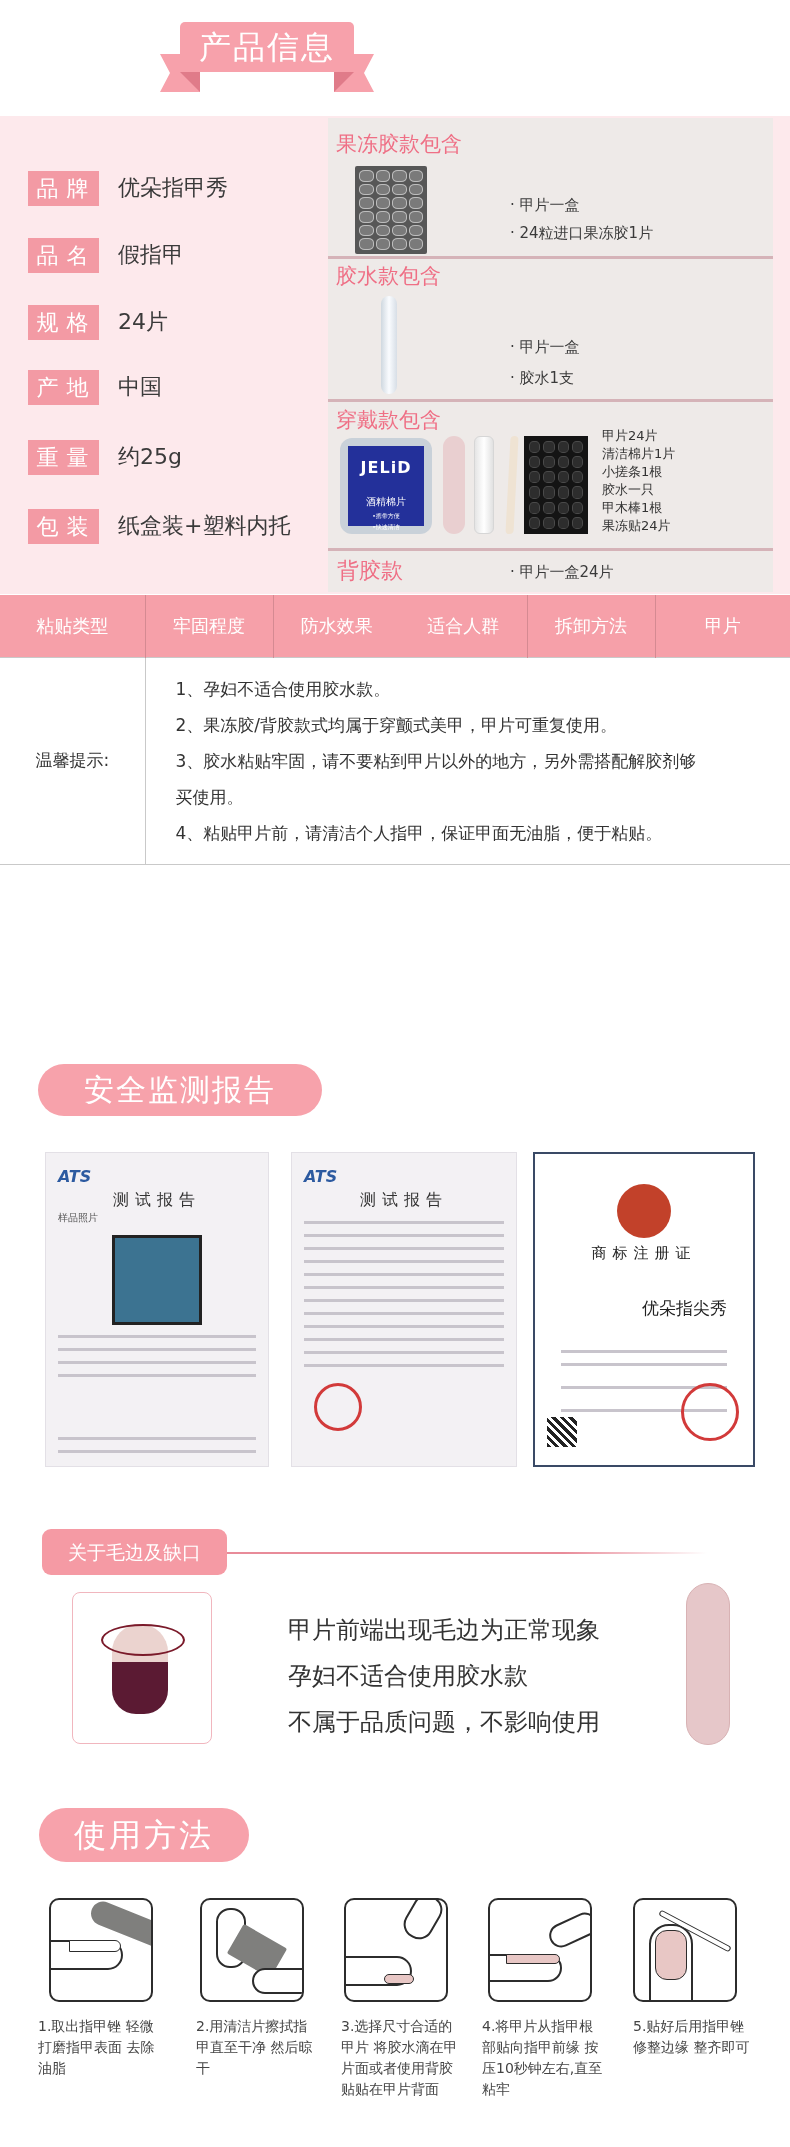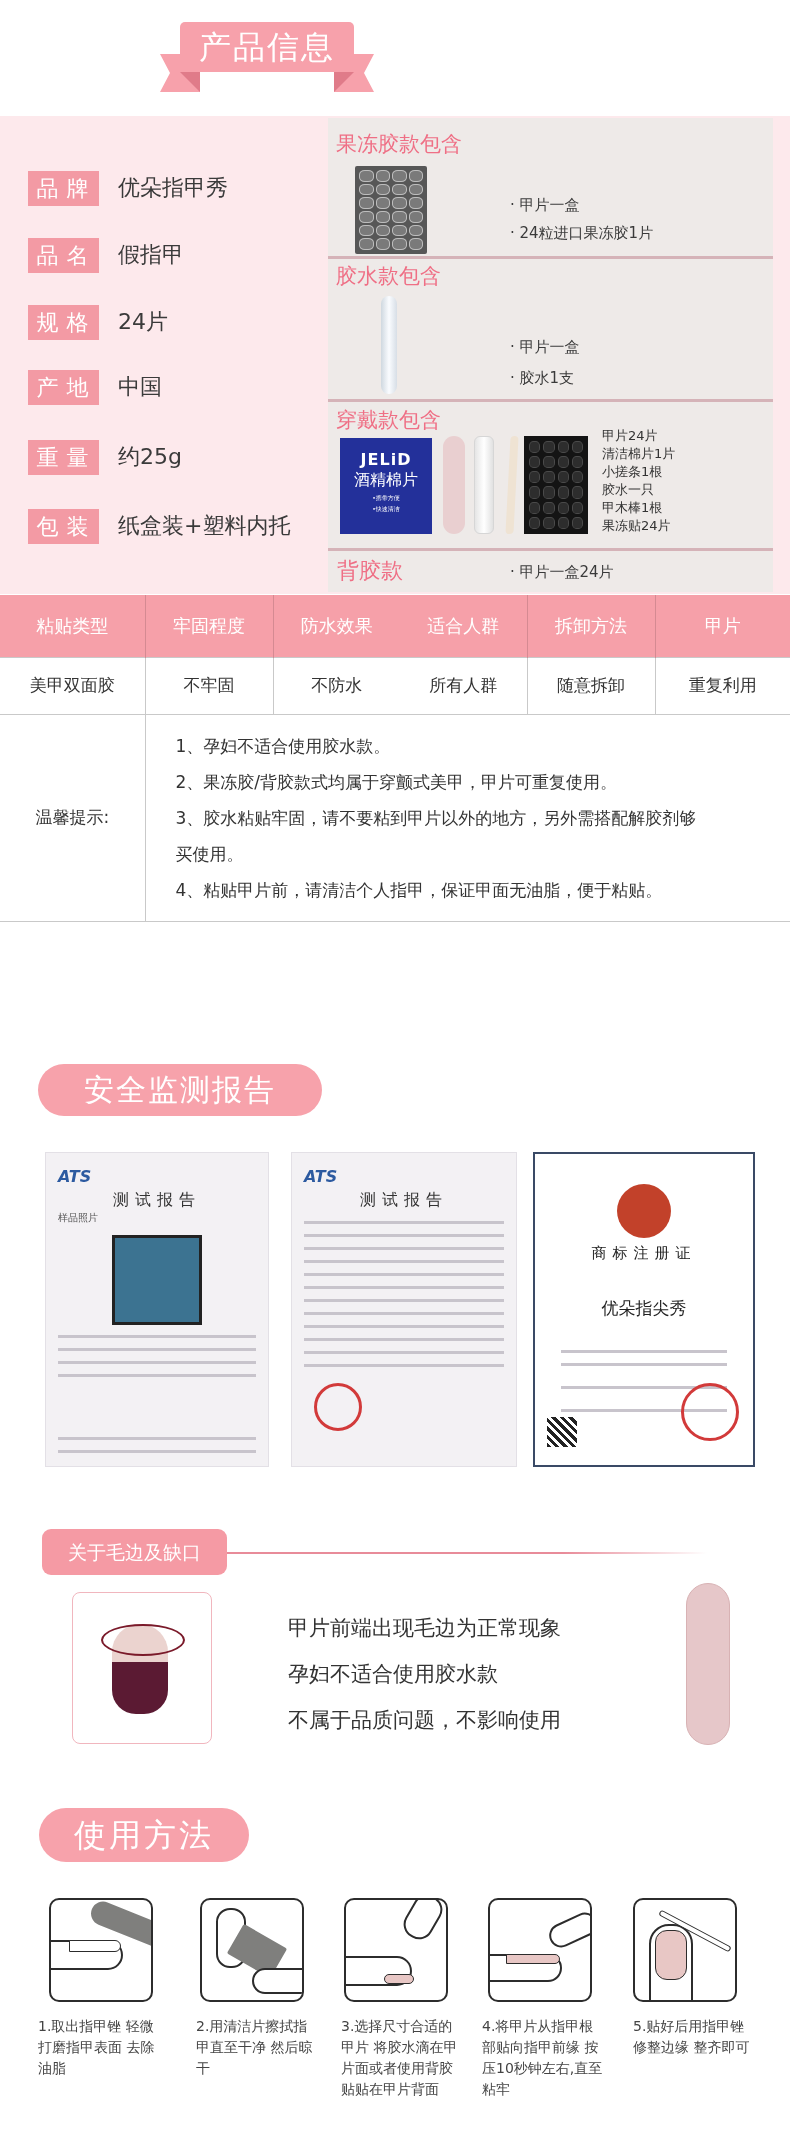--- a/index.html
+++ b/index.html
@@ -20,24 +20,24 @@
   .pkg-panel { left: 328px; top: 118px; width: 445px; height: 474px; background: #eeeae8; }
   .pkg-sep { left: 328px; height: 3px; width: 445px; background: #d5b3b8; }
   .pkg-title { color: #ef6f85; font-size: 21px; left: 336px; white-space: nowrap; }
   .pkg-item { font-size: 15px; color: #3a3a3a; left: 510px; white-space: nowrap; }
   .pkg-list-small { left: 602px; top: 427px; font-size: 13px; line-height: 18px; color: #333; }
 
   
   .jelly-sheet { left: 355px; top: 166px; width: 72px; height: 88px; background: #575757; border-radius: 2px; display: grid; grid-template-columns: repeat(4, 1fr); gap: 2px; padding: 4px; }
   .jelly-sheet span { background: #7a7a7a; border: 1px solid #bdbdbd; border-radius: 40%; }
   .glue-bottle { left: 381px; top: 296px; width: 16px; height: 98px; background: linear-gradient(90deg, #cfd8e0, #fafcff 50%, #d7dee6); border-radius: 8px; }
-  .wipe-pack { left: 340px; top: 438px; width: 92px; height: 96px; background: #c9d1d9; border-radius: 4px; padding: 0; }
+  .wipe-pack { left: 340px; top: 438px; width: 92px; height: 96px; background: #c9d1d9; border-radius: 12px; padding: 8px; }
   .wipe-inner { width: 100%; height: 100%; background: #23309a; color: #fff; text-align: center; padding-top: 12px; }
   .wipe-brand { font-size: 16px; font-weight: bold; letter-spacing: 1px; }
-  .wipe-sub { font-size: 16px; margin-top: 1px; }
+  .wipe-sub { font-size: 10px; margin-top: 18px; }
   .wipe-tiny { font-size: 6px; margin-top: 3px; line-height: 8px; }
   .emery-board { left: 443px; top: 436px; width: 22px; height: 98px; background: #e9cfd0; border-radius: 11px; }
   .glue-bottle-2 { left: 474px; top: 436px; width: 20px; height: 98px; background: linear-gradient(90deg, #e5e5e5, #ffffff 50%, #e1e1e1); border-radius: 6px; border: 1px solid #d6d6d6; }
   .stick { left: 508px; top: 436px; width: 8px; height: 98px; background: #efe3d3; border-radius: 4px; transform: skewX(-3deg); }
   .jelly-dark { left: 524px; top: 436px; width: 64px; height: 98px; background: #141414; display: grid; grid-template-columns: repeat(4, 1fr); gap: 3px; padding: 5px; }
   .jelly-dark span { background: #2d2d2d; border: 1px solid #4a4a4a; border-radius: 40%; }
 
   
   .cmp-table { left: 0; top: 595px; width: 790px; border-collapse: collapse; table-layout: fixed; }
   .cmp-table th { background: #f6a0a9; color: #fff; font-weight: normal; font-size: 18px; height: 62px; border-right: 1px solid #d58a92; }
@@ -61,32 +61,32 @@
   .cert-1 { left: 45px; width: 224px; }
   .cert-2 { left: 291px; width: 226px; }
   .cert-3 { left: 533px; width: 222px; background: #fff; border: 2px solid #3a4a66; padding: 26px; }
   .cert-logo { font-weight: bold; font-style: italic; font-size: 16px; color: #2c5aa0; }
   .cert-title { text-align: center; font-size: 16px; color: #333; letter-spacing: 6px; margin-top: 4px; font-family: "DejaVu Serif", serif; }
   .cert-lines div { height: 3px; background: #c8c4cc; margin-top: 10px; }
   .cert-photo { margin: 10px auto; width: 90px; height: 90px; border: 3px solid #222; background: #3c7391; }
   .stamp { width: 48px; height: 48px; border-radius: 50%; border: 3px solid #d23a3a; margin: 16px 0 0 10px; }
   .emblem { width: 54px; height: 54px; border-radius: 50%; background: #c2412a; margin: 4px auto 0; }
   .tm-title { text-align: center; font-size: 15px; letter-spacing: 6px; margin-top: 6px; font-family: "DejaVu Serif", serif; color: #222; }
-  .tm-brand { text-align: center; font-size: 17px; margin-top: 34px; font-family: "DejaVu Serif", serif; color: #222; }
+  .tm-brand { text-align: right; font-size: 17px; margin-top: 34px; font-family: "DejaVu Serif", serif; color: #222; }
   .tm-stamp { width: 58px; height: 58px; border-radius: 50%; border: 3px solid #d23a3a; position: absolute; right: 14px; bottom: 24px; }
   .tm-qr { width: 30px; height: 30px; background: repeating-linear-gradient(45deg, #222 0 3px, #fff 3px 6px); position: absolute; left: 12px; bottom: 18px; }
 
   
   .burr-tag { left: 42px; top: 1529px; width: 185px; height: 46px; background: #f59aa4; border-radius: 9px; color: #fff; font-size: 19px; line-height: 46px; text-align: center; }
   .burr-line { left: 227px; top: 1552px; width: 480px; height: 2px; background: linear-gradient(90deg, #e88b99, #e88b99 70%, rgba(232,139,153,0)); }
   .burr-card { left: 72px; top: 1592px; width: 140px; height: 152px; border: 1px solid #f1b6be; border-radius: 8px; }
   .nail-top { left: 112px; top: 1624px; width: 56px; height: 38px; background: #ebd3cf; border-radius: 28px 28px 0 0; }
   .nail-bottom { left: 112px; top: 1662px; width: 56px; height: 52px; background: #5b1a33; border-radius: 0 0 24px 24px; }
   .nail-ring { left: 101px; top: 1624px; width: 84px; height: 32px; border: 2px solid #7a1a2a; border-radius: 50%; }
-  .burr-text { left: 288px; font-size: 21px; color: #333; white-space: nowrap; }
+  .burr-text { left: 288px; font-size: 24px; color: #333; white-space: nowrap; }
   .emery-right { left: 686px; top: 1583px; width: 44px; height: 162px; background: #e6c7c9; border-radius: 22px; border: 1px solid #d8b2b4; }
 
   
   .step-box { top: 1898px; width: 104px; height: 104px; border: 2px solid #2c2c2c; border-radius: 10px; overflow: hidden; background: #fff; }
   .step-text { top: 2016px; width: 125px; font-size: 14px; line-height: 21px; color: #444; }
   .file-gray { position: absolute; background: #7f7f7d; border-radius: 12px; }
   .finger { position: absolute; border: 2px solid #2c2c2c; background: #fff; }
   .nail-pink { position: absolute; background: #e8c7c5; border: 1.5px solid #2c2c2c; }
 </style>
 </head>
@@ -228,28 +228,20 @@
     <tr>
       <th>粘贴类型</th>
       <th>牢固程度</th>
       <th class="nb">防水效果</th>
       <th>适合人群</th>
       <th>拆卸方法</th>
       <th>甲片</th>
     </tr>
   </thead>
   <tbody>
-    <tr class="r3">
-      <td>美甲双面胶</td>
-      <td>不牢固</td>
-      <td class="nb">不防水</td>
-      <td>所有人群</td>
-      <td>随意拆卸</td>
-      <td>重复利用</td>
-    </tr>
     <tr class="notes-row">
       <td class="notes-label">温馨提示:</td>
       <td colspan="5" class="notes-list">
         <div>1、孕妇不适合使用胶水款。</div>
         <div>2、果冻胶/背胶款式均属于穿颤式美甲，甲片可重复使用。</div>
         <div>3、胶水粘贴牢固，请不要粘到甲片以外的地方，另外需搭配解胶剂够</div>
         <div>买使用。</div>
         <div>4、粘贴甲片前，请清洁个人指甲，保证甲面无油脂，便于粘贴。</div>
       </td>
     </tr>

